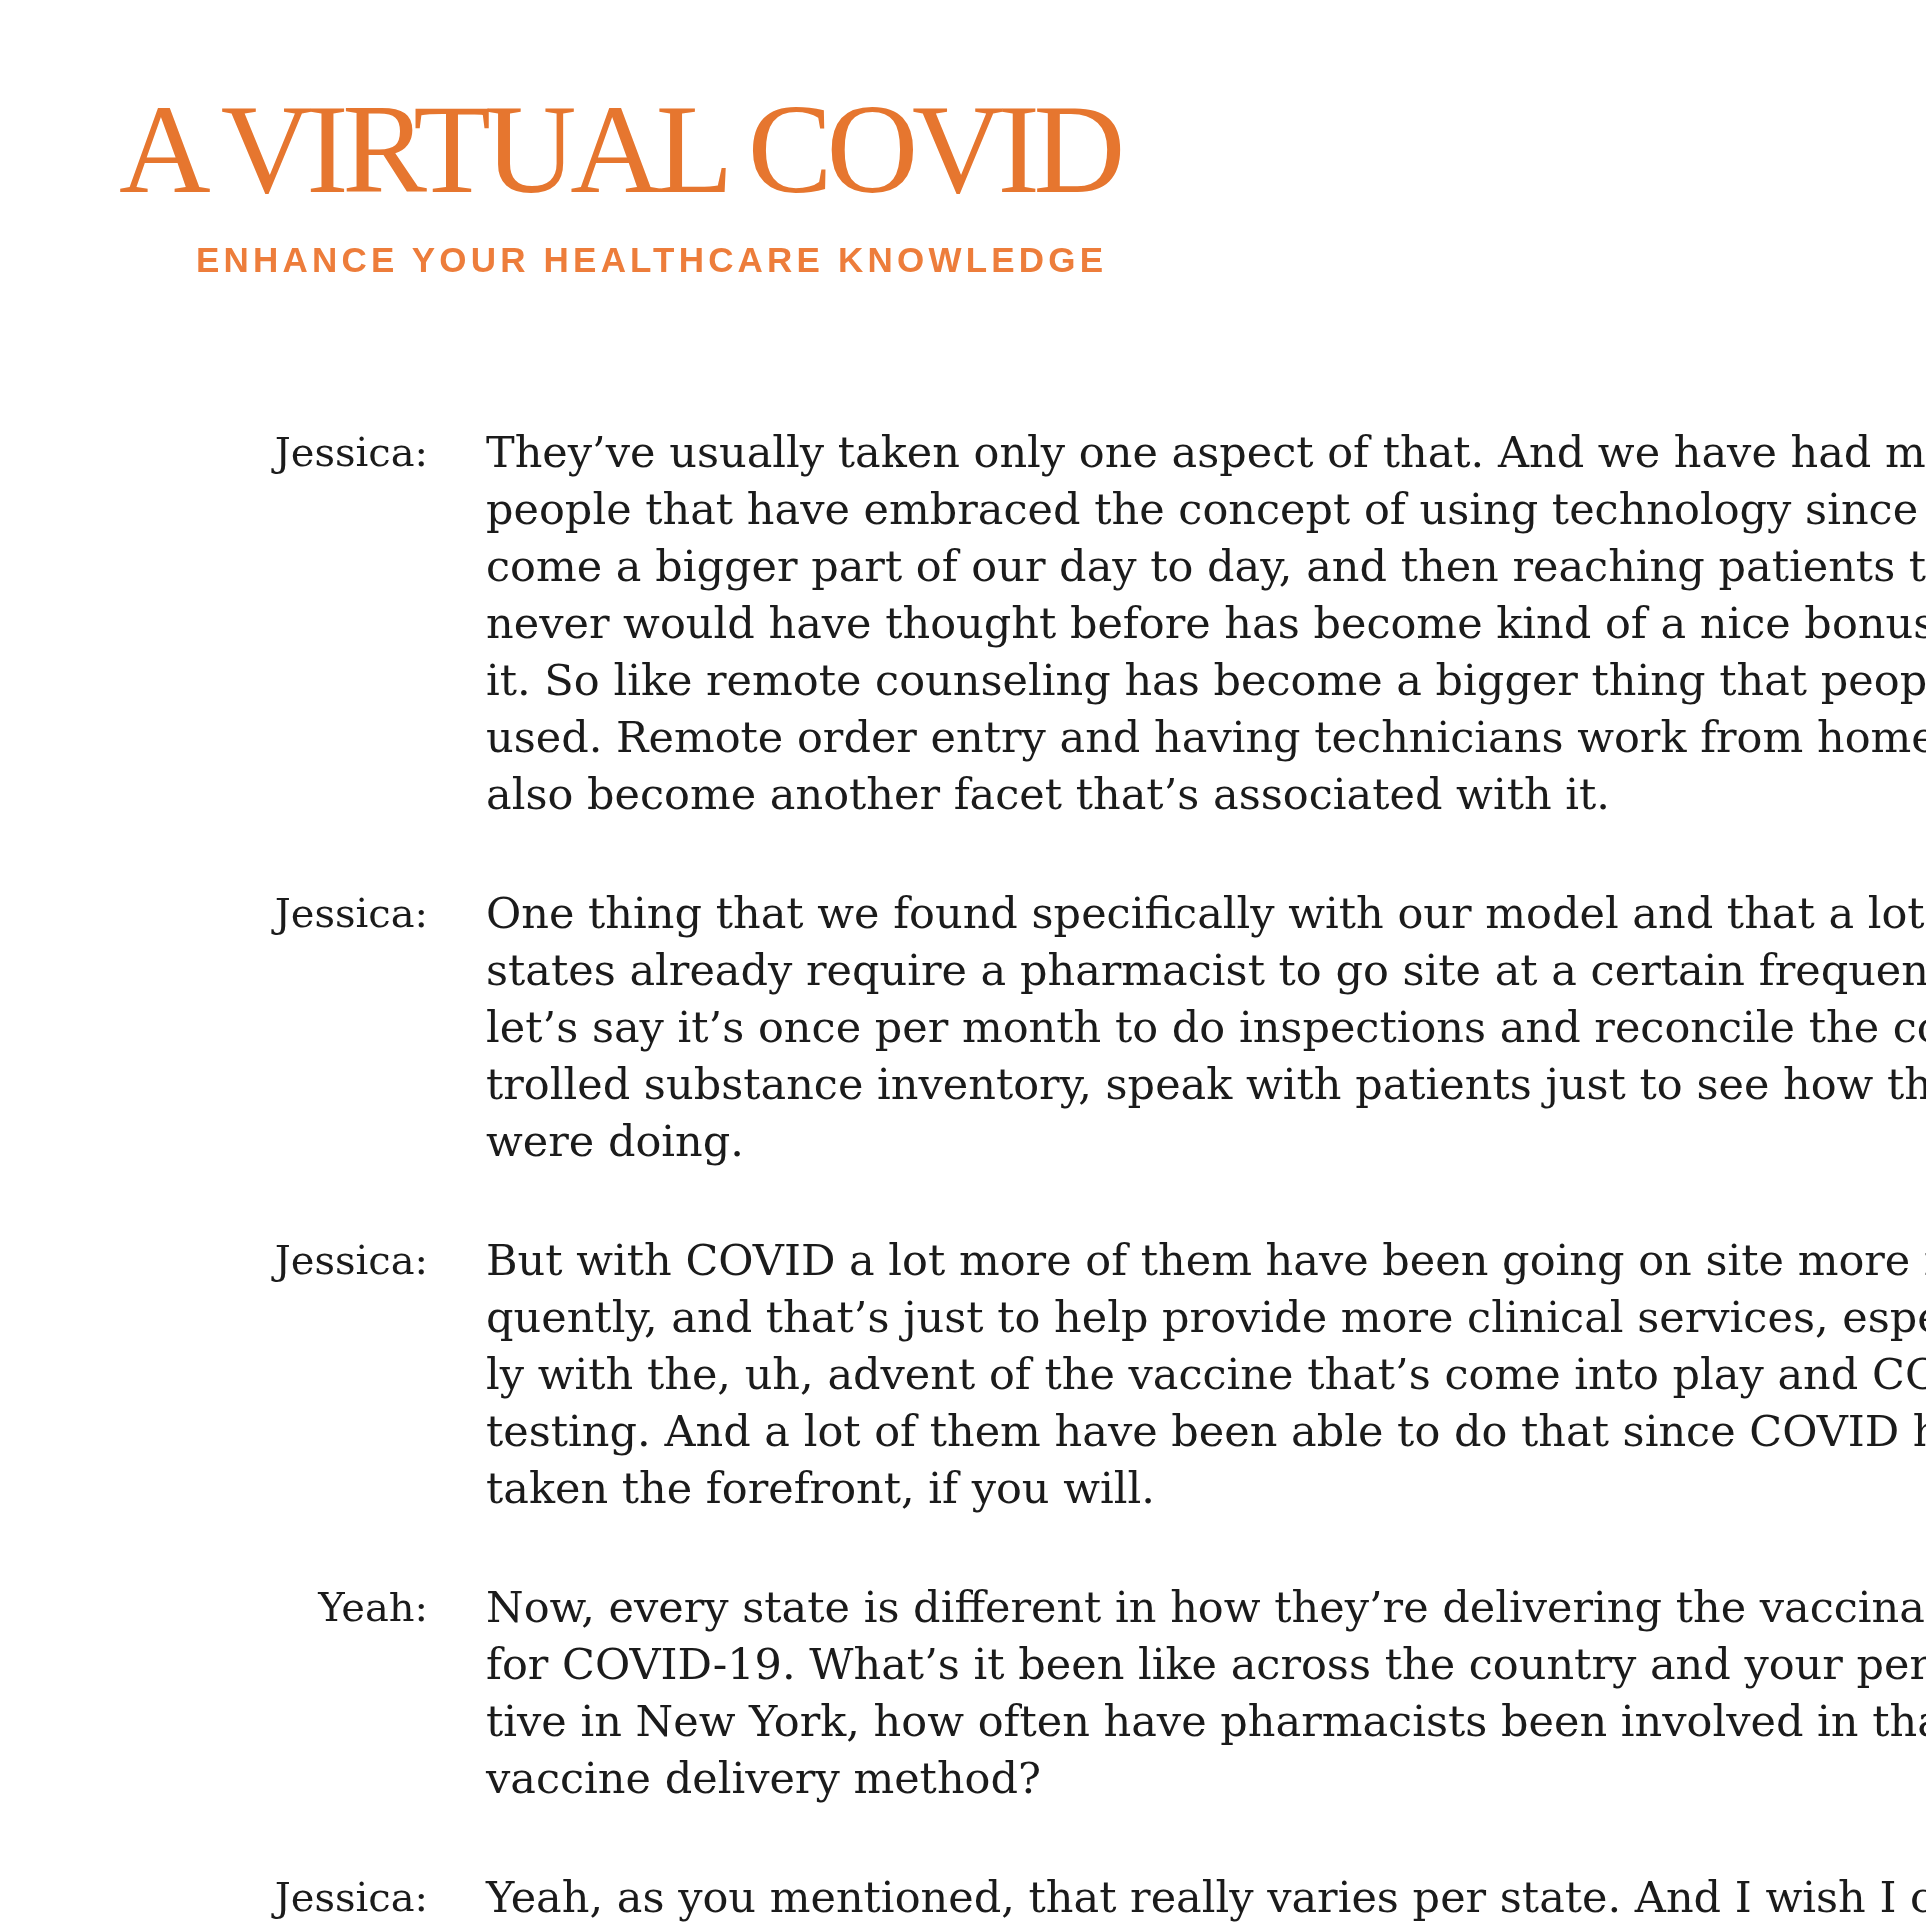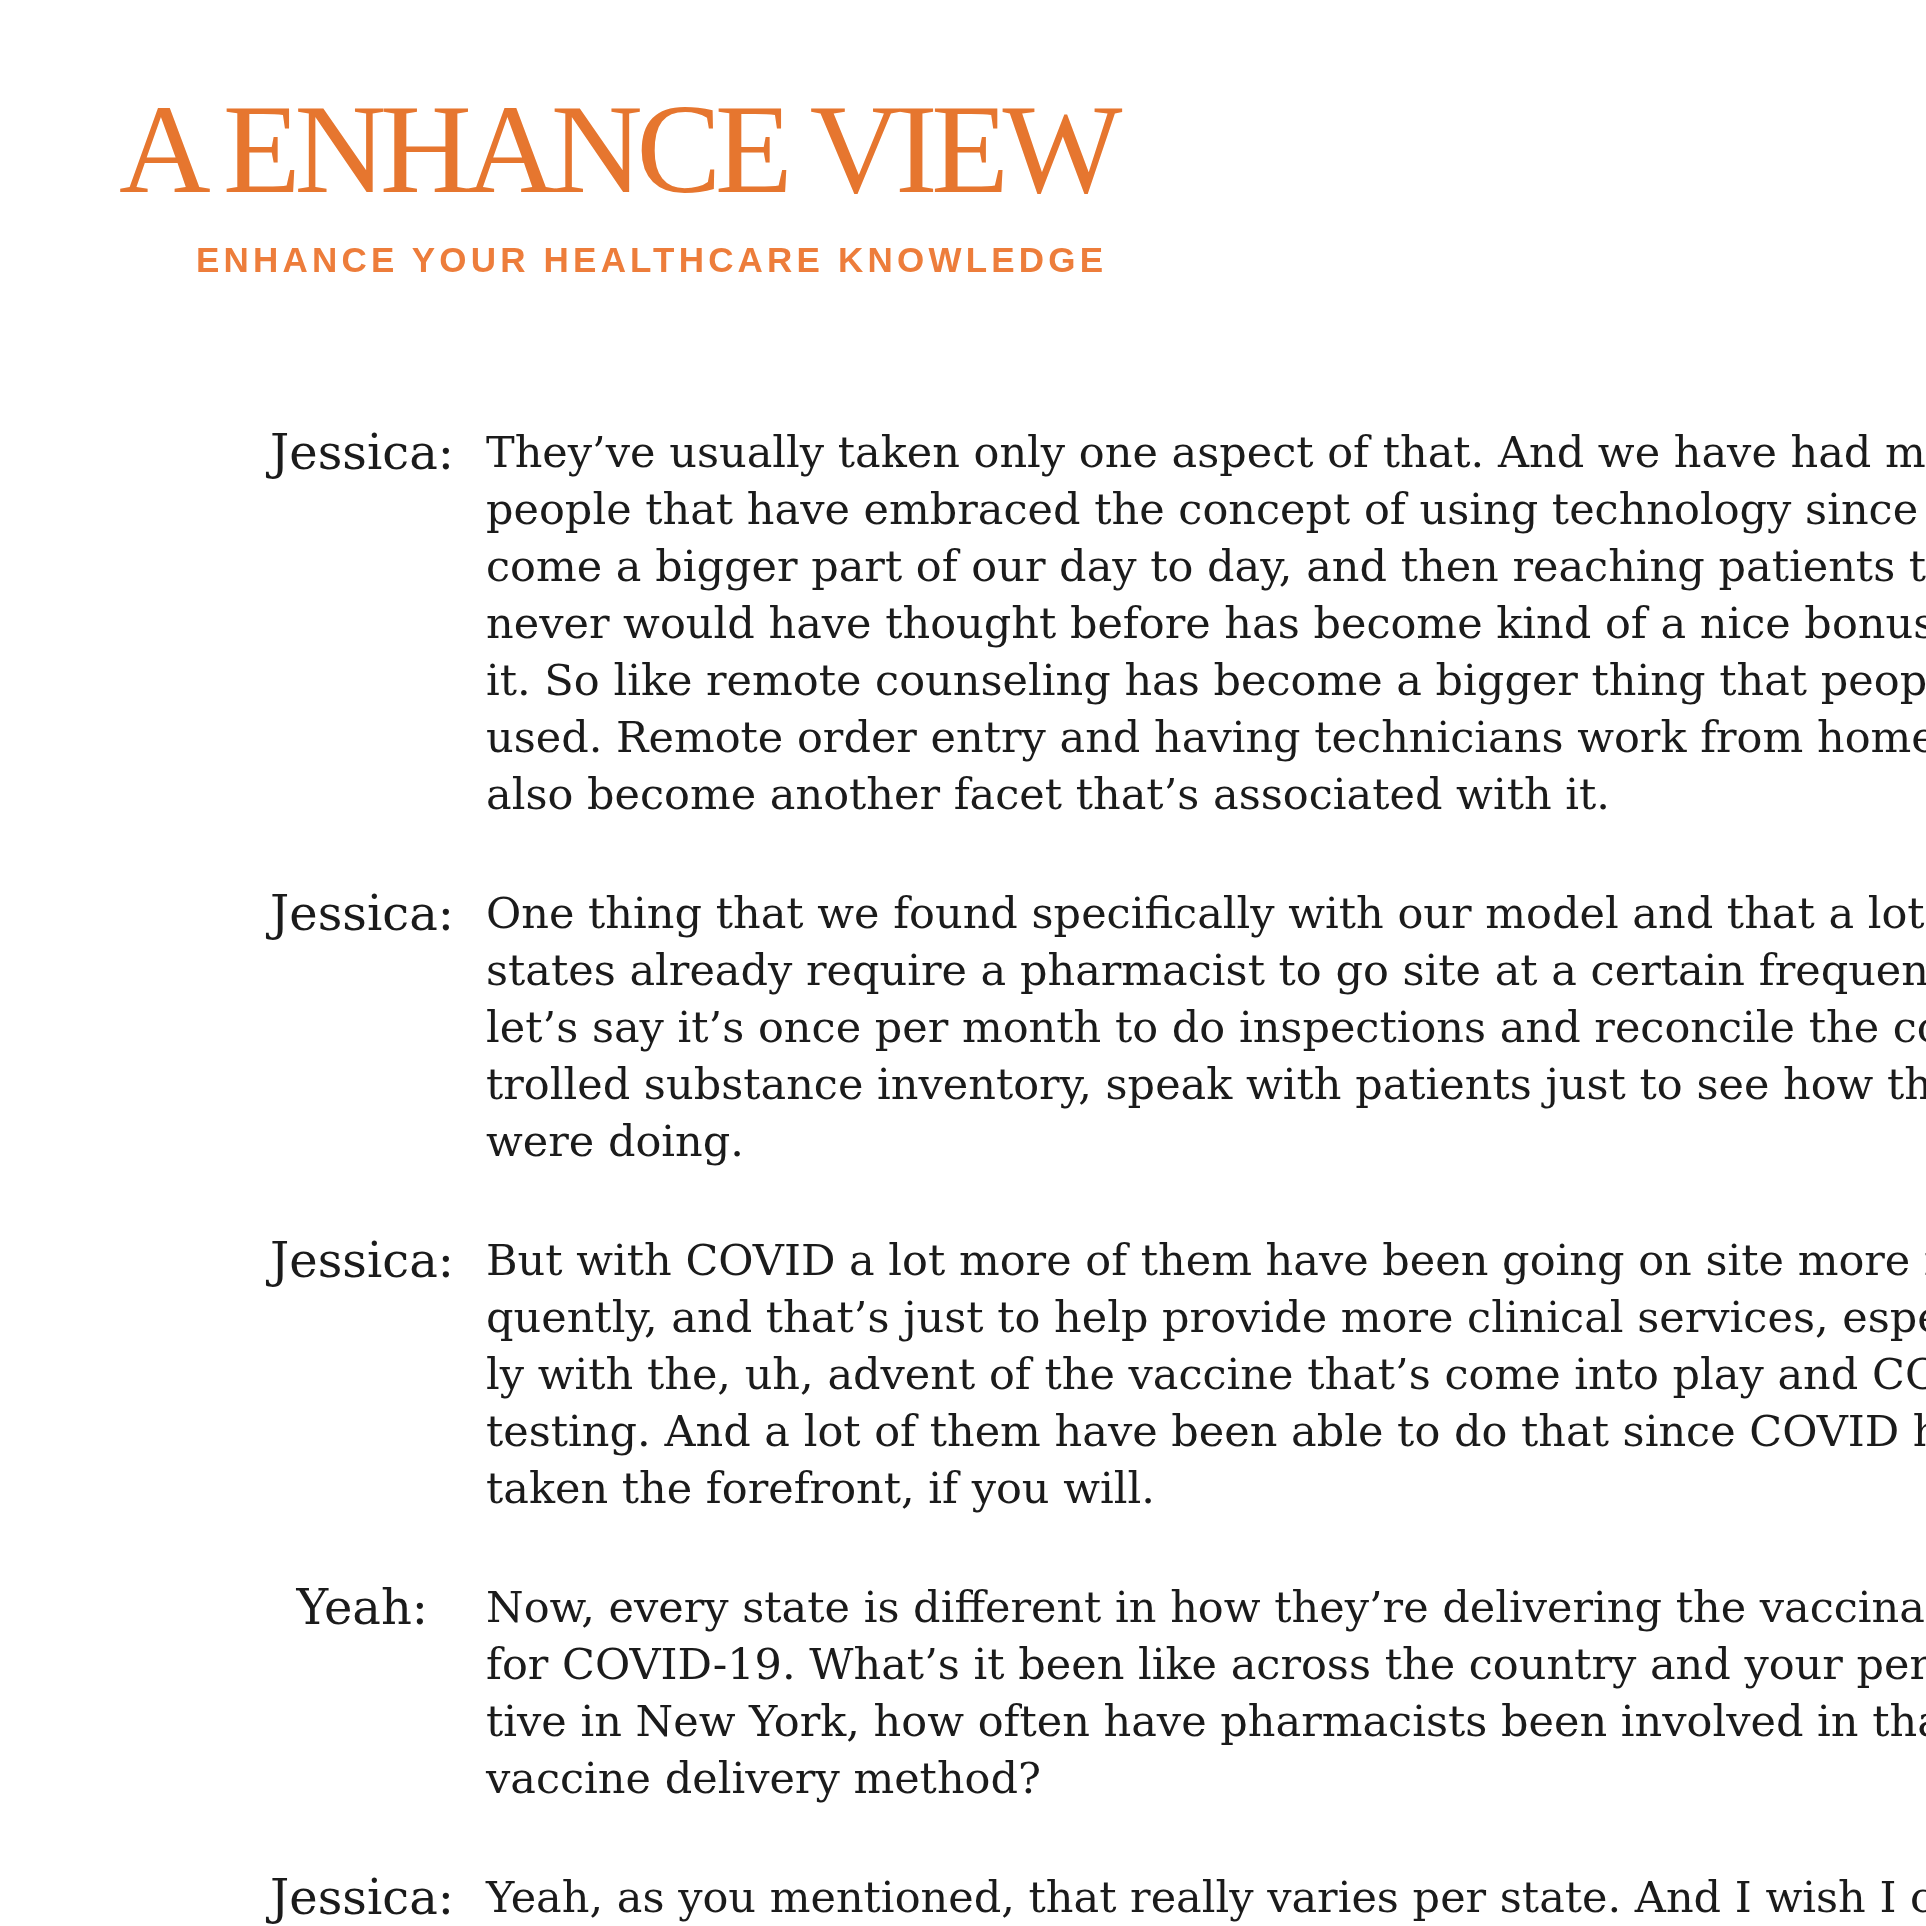--- a/index.html
+++ b/index.html
@@ -34,31 +34,31 @@
     font-size:35px;line-height:1;letter-spacing:4.2px;
     color:var(--subtitle-color);white-space:nowrap;
   }
   .transcript{
     position:absolute;left:270px;top:424px;width:1425px;
     color:var(--body-color);
   }
   .para{display:flex;align-items:flex-start;margin-bottom:62px;}
   .speaker{
     width:158px;text-align:right;flex:0 0 158px;
-    font-size:48px;line-height:57px;white-space:nowrap;
+    font-size:40px;line-height:57px;white-space:nowrap;
   }
   .lines{margin-left:58px;flex:1 1 auto;}
   .line{
     font-size:43px;line-height:57px;white-space:pre;
   }
 </style>
 </head>
 <body>
 
-<div class="title">A ENHANCE VIEW</div>
+<div class="title">A VIRTUAL COVID</div>
 <div class="subtitle">ENHANCE YOUR HEALTHCARE KNOWLEDGE</div>
 
 <div class="transcript">
   <div class="para">
     <div class="speaker">Jessica:</div>
     <div class="lines">
         <div class="line">They’ve usually taken only one aspect of that. And we have had more</div>
         <div class="line">people that have embraced the concept of using technology since it’s be-</div>
         <div class="line">come a bigger part of our day to day, and then reaching patients that we</div>
         <div class="line">never would have thought before has become kind of a nice bonus from</div>

